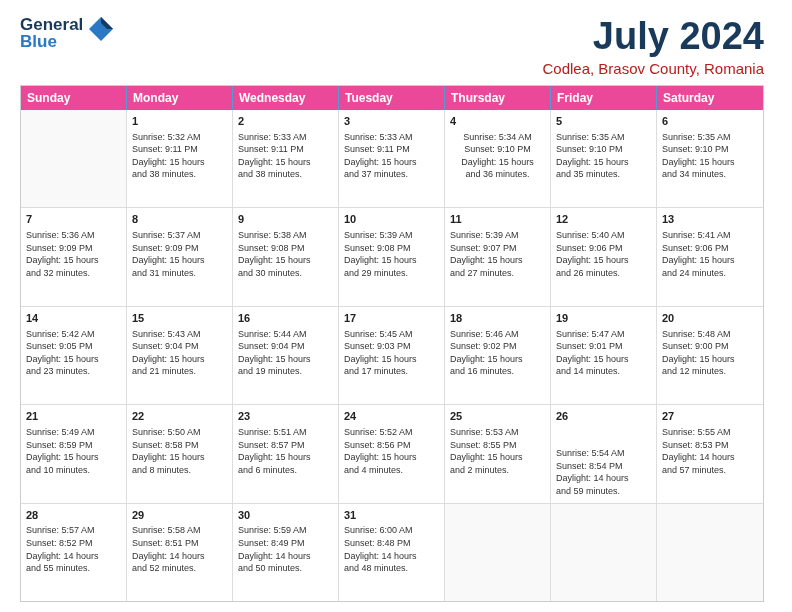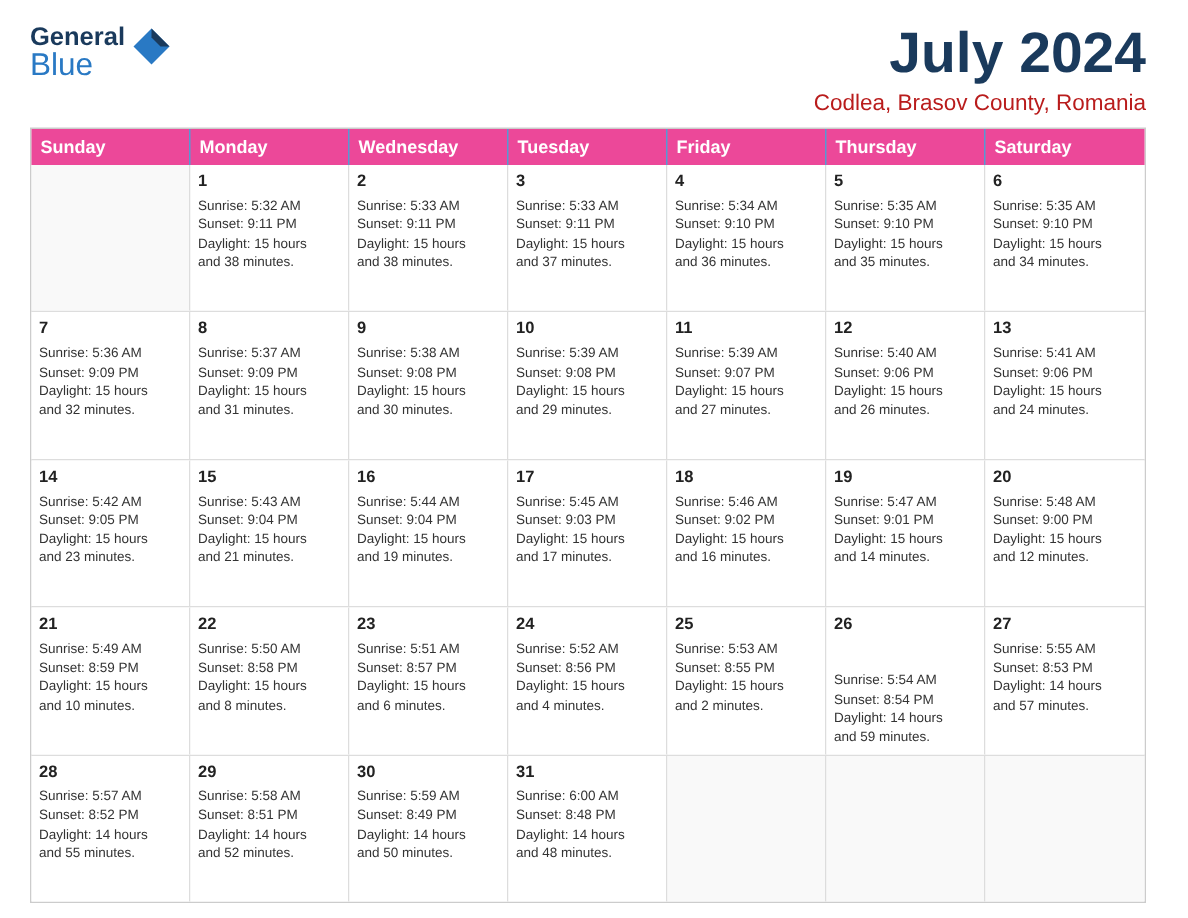--- a/index.html
+++ b/index.html
@@ -100,21 +100,21 @@
   </style>
 </head>
 <body>
 
 <div class="page">
   <div class="header">
     <div class="logo">
       <div style="display:flex;align-items:center;">
         <span style="display:inline-flex;flex-direction:column;line-height:1;">
           <span style="font-size:17px;font-weight:bold;color:#1a3a5c;">General</span>
-          <span style="font-size:21px;font-weight:normal;color:#2979c4;">Blue</span>
+          <span style="font-size:17px;font-weight:bold;color:#2979c4;">Blue</span>
         </span>
         <span style="margin-left:4px;margin-top:-4px;">
           <svg width="28" height="28" viewBox="0 0 28 28">
             <polygon points="14,2 26,14 14,26 2,14" fill="#2979c4"></polygon>
             <polygon points="14,2 26,14 20,14 14,8" fill="#1a3a5c"></polygon>
           </svg>
         </span>
       </div>
     </div>
     <div class="title-block">
@@ -122,22 +122,22 @@
       <div class="title-location">Codlea, Brasov County, Romania</div>
     </div>
   </div>
 
   <div class="calendar">
     <div class="cal-header">
       <div class="cal-header-cell">Sunday</div>
       <div class="cal-header-cell">Monday</div>
       <div class="cal-header-cell">Wednesday</div>
       <div class="cal-header-cell">Tuesday</div>
+      <div class="cal-header-cell">Thursday</div>
       <div class="cal-header-cell">Friday</div>
-      <div class="cal-header-cell">Thursday</div>
       <div class="cal-header-cell">Saturday</div>
     </div>
     <div class="cal-body" id="cal-body">
     <div class="cal-row">
           <div class="cal-cell empty"></div>
           <div class="cal-cell">
             <span class="day-number">1</span>
             <div class="info" style="white-space: pre-line;">Sunrise: 5:32 AM
 Sunset: 9:11 PM
 Daylight: 15 hours
@@ -152,21 +152,21 @@
           </div>
           <div class="cal-cell">
             <span class="day-number">3</span>
             <div class="info" style="white-space: pre-line;">Sunrise: 5:33 AM
 Sunset: 9:11 PM
 Daylight: 15 hours
 and 37 minutes.</div>
           </div>
           <div class="cal-cell">
             <span class="day-number">4</span>
-            <div class="info" style="white-space: pre-line;">Sunrise: 5:34 AM
+            <div class="info" style="white-space: pre-line; text-align: center;">Sunrise: 5:34 AM
 Sunset: 9:10 PM
 Daylight: 15 hours
 and 36 minutes.</div>
           </div>
           <div class="cal-cell">
             <span class="day-number">5</span>
             <div class="info" style="white-space: pre-line;">Sunrise: 5:35 AM
 Sunset: 9:10 PM
 Daylight: 15 hours
 and 35 minutes.</div>

